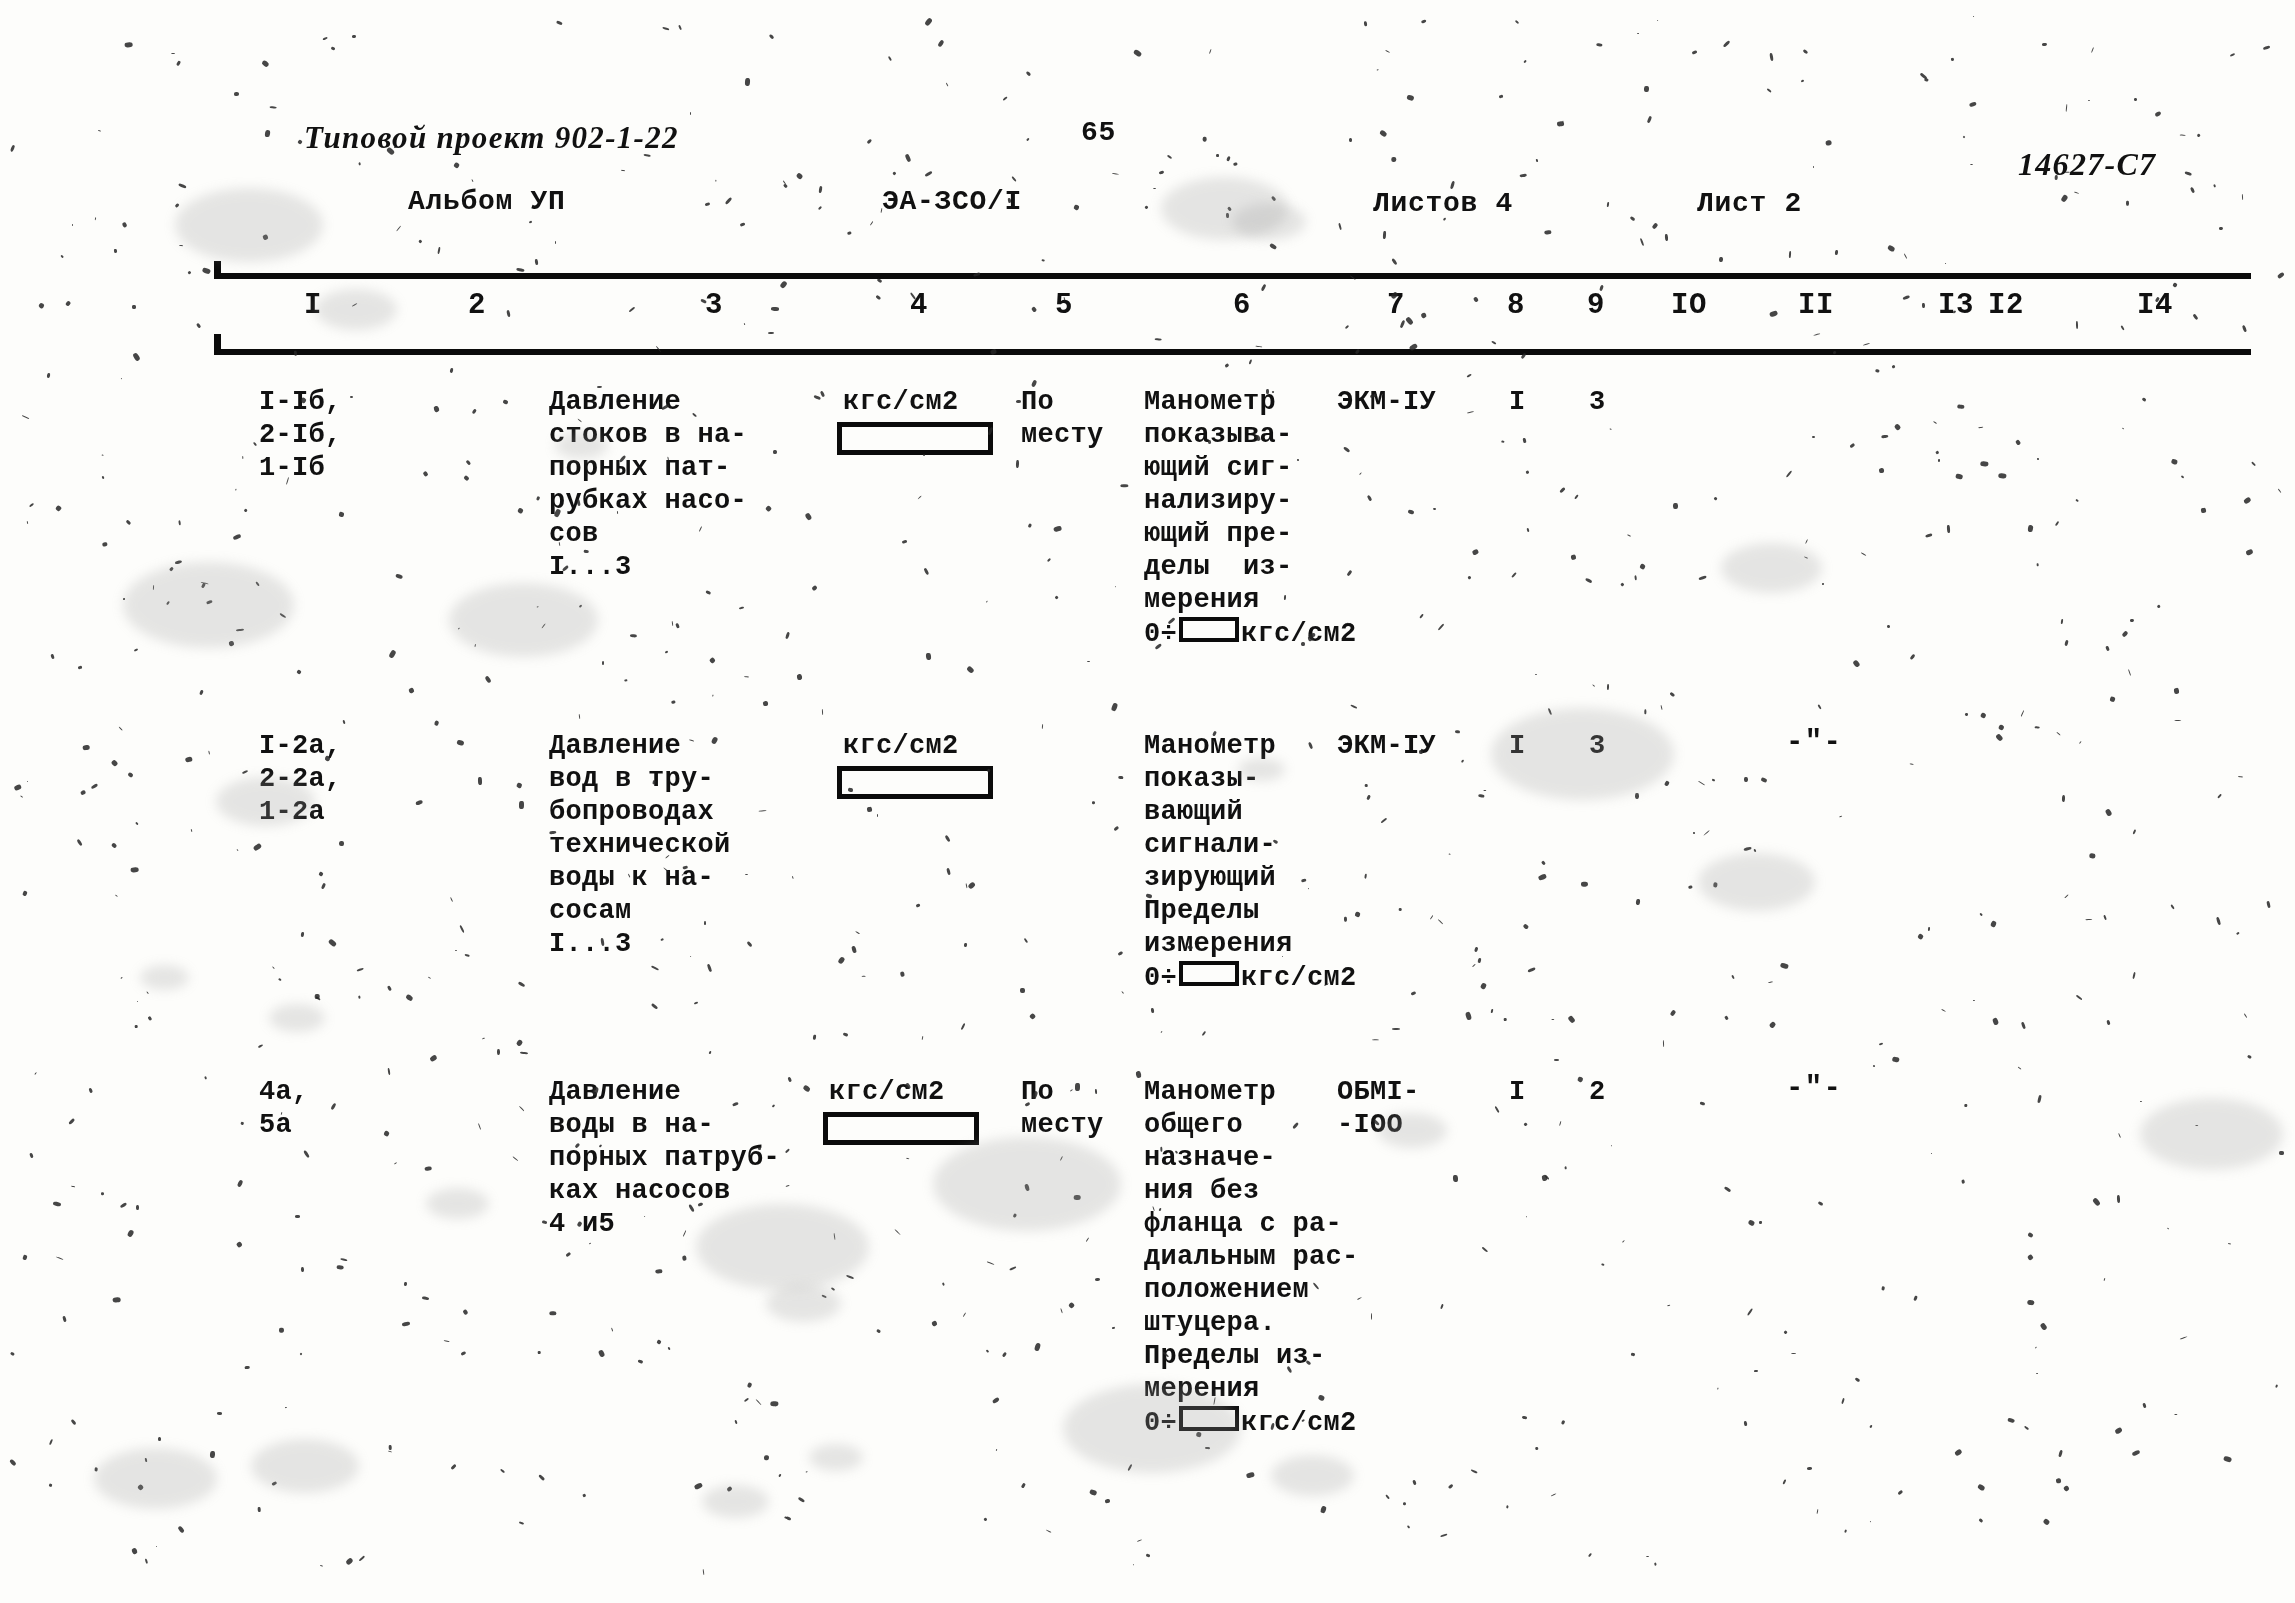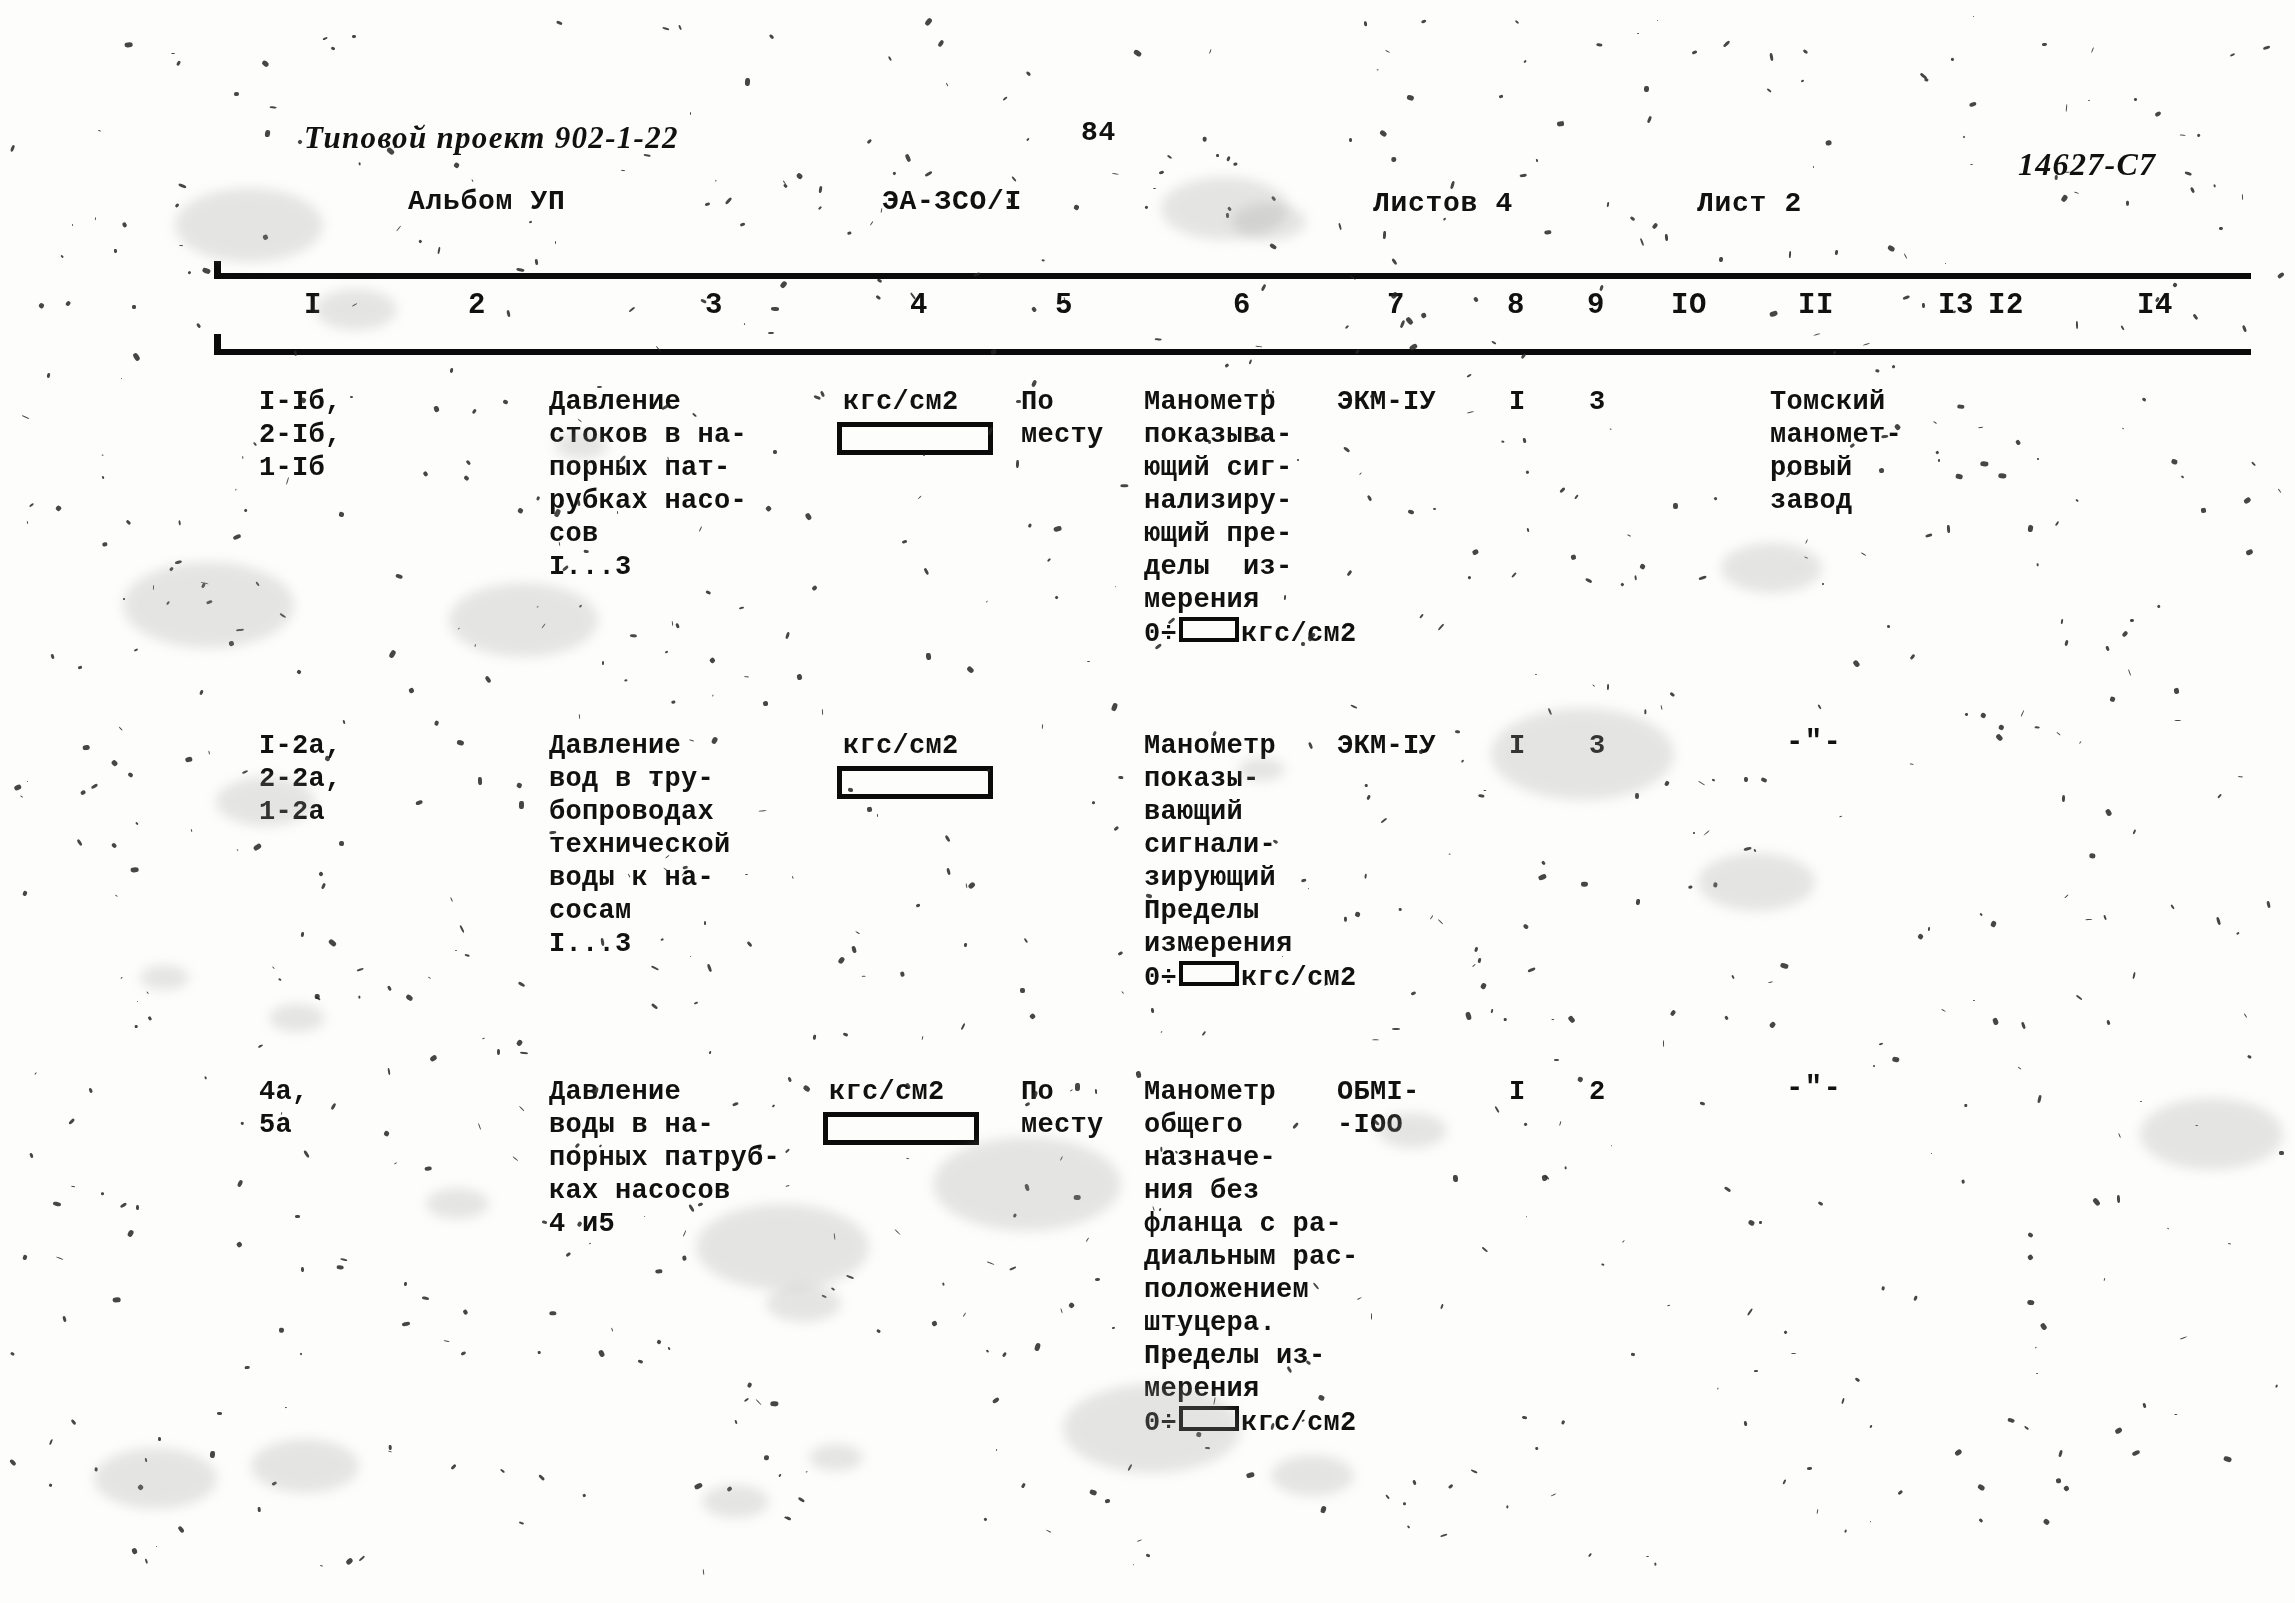--- a/index.html
+++ b/index.html
@@ -142,21 +142,21 @@
 <body>
 
 <div id="page">
 
   <div class="hdr hdr-hand" id="hdr-project">Типовой проект 902-1-22</div>
 
   <div class="hdr" id="hdr-album">Альбом УП</div>
 
   <div class="hdr" id="hdr-code">ЭА-ЗСО/I</div>
 
-  <div class="hdr" id="hdr-pageno">84</div>
+  <div class="hdr" id="hdr-pageno">65</div>
 
   <div class="hdr" id="hdr-sheets">Листов 4</div>
 
   <div class="hdr" id="hdr-sheet">Лист 2</div>
 
   <div class="hdr hdr-hand" id="hdr-docno">14627-С7</div>
 
   <div class="rule" id="rule-top"></div>
   <div class="rule" id="rule-bottom"></div>
   <div class="rule-cap" id="cap-top"></div>
@@ -194,24 +194,20 @@
 показыва-
 ющий сиг-
 нализиру-
 ющий пре-
 делы  из-
 мерения
 </span><span>0÷</span><span class="inlinebox"></span><span>кгс/см2</span></div>
   <div class="cell" style="left:1337px; top:386px">ЭКМ-IУ</div>
   <div class="cell" style="left:1509px; top:386px">I</div>
   <div class="cell" style="left:1589px; top:386px">3</div>
-  <div class="cell" style="left:1770px; top:386px">Томский
-маномет-
-ровый
-завод</div>
 
   <div class="cell" style="left:259px; top:730px">I-2a,
 2-2a,
 1-2a</div>
   <div class="cell" style="left:549px; top:730px">Давление
 вод в тру-
 бопроводах
 технической
 воды к на-
 сосам

